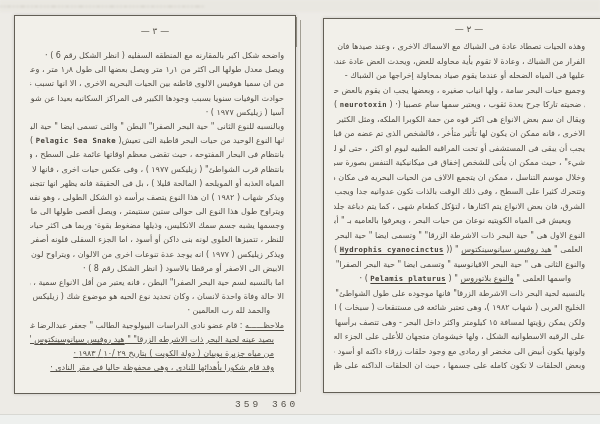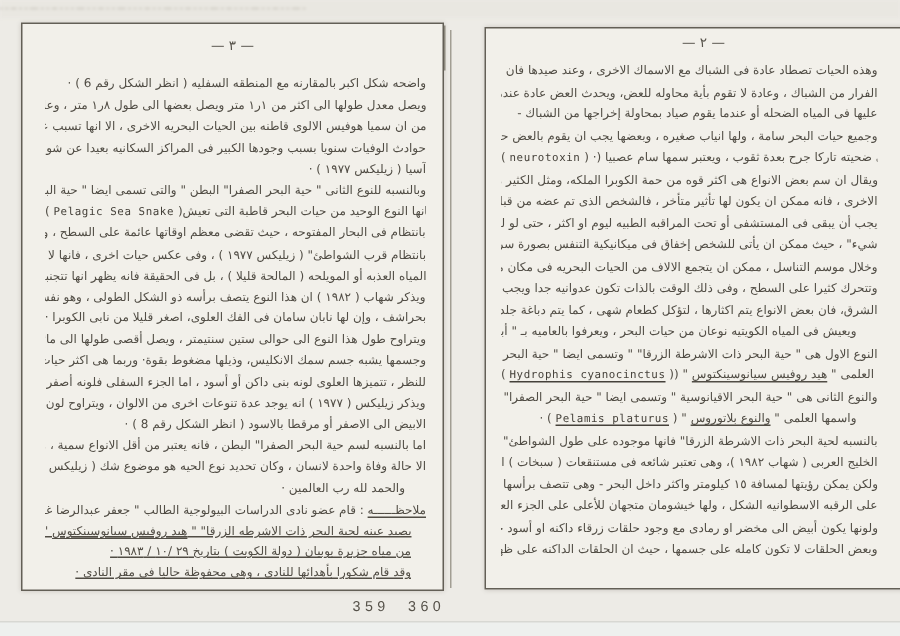--- a/index.html
+++ b/index.html
@@ -50,25 +50,25 @@
   .page-right .line{height:14.5px;line-height:14.5px;}
   .line.ind{padding-left:0;padding-right:14px;}
   .line.ind2{padding-right:10px;text-decoration:underline;}
   .line.split{display:flex;justify-content:space-between;direction:ltr;}
   .line.split .rgrp{direction:rtl;unicode-bidi:embed;}
   .line.split .lgrp{direction:ltr;}
   .u{text-decoration:underline;text-underline-offset:2px;}
   .lat{
     direction:ltr;unicode-bidi:embed;
     font-family:"DejaVu Sans Mono",monospace;
-    font-weight:normal;font-size:7.2px;letter-spacing:.4px;color:#45413a;
+    font-weight:bold;font-size:7.2px;letter-spacing:.4px;color:#45413a;
   }
   .pagenum{
     position:absolute;top:399px;
-    font-family:Liberation Sans, sans-serif;
+    font-family:Liberation Mono, monospace;
     font-size:9.5px;letter-spacing:3px;color:#56524a;filter:blur(.25px);
   }
   .pagenum-left{left:235px;}
   .pagenum-right{left:272px;text-align:right;}
 </style>
 </head>
 <body>
 
 <div class="bleed-top">ـ ـــ ـ ـ ــ ـ ـ ـــ ـ ـ ـ ــ ـ ـــ ـ ـ ـ ــ ـ ـ ـــ ـ ـ ــ ـ ـ ـ ـــ ـ ـ ــ ـ ـ ـــ ـ ـ ـ ــ ـ ـ ـــ ـ ـ ــ ـ ـ</div>
 
@@ -82,21 +82,20 @@
       <div class="line">آسيا ( زيليكس ١٩٧٧ ) ·</div>
       <div class="line">وبالنسبه للنوع الثانى " حية البحر الصفرا" البطن " والتى تسمى ايضا " حية البحر الاقيانوسية"</div>
       <div class="line split">
         <span class="lgrp"><span>(  </span><span class="lat">Pelagic Sea Snake</span><span>  )</span></span>
         <span class="rgrp"><span>فانها النوع الوحيد من حيات البحر قاطبة التى تعيش</span></span>
       </div>
       <div class="line">بانتظام فى البحار المفتوحه ، حيث تقضى معظم اوقاتها عائمة على السطح ، وهى تظهر</div>
       <div class="line">بانتظام قرب الشواطئ" ( زيليكس ١٩٧٧ ) ، وفى عكس حيات اخرى ، فانها لا تدخل بتاتا</div>
       <div class="line">المياه العذبه أو المويلحه ( المالحة قليلا ) ، بل فى الحقيقة فانه يظهر انها تتجنبها ·</div>
       <div class="line">ويذكر شهاب ( ١٩٨٢ ) ان هذا النوع يتصف برأسه ذو الشكل الطولى ، وهو نفسه ويغطاه</div>
-      <div class="line">بحراشف ، وإن لها نابان سامان فى الفك العلوى، اصغر قليلا من نابى الكوبرا ·</div>
       <div class="line">ويتراوح طول هذا النوع الى حوالى ستين سنتيمتر ، ويصل أقصى طولها الى مائه وعشرين سم -</div>
       <div class="line">وجسمها يشبه جسم سمك الانكليس، وذيلها مضغوط بقوة· وربما هى اكثر حيات البحر لفتا</div>
       <div class="line">للنظر ، تتميزها العلوى لونه بنى داكن أو أسود ، اما الجزء السفلى فلونه أصفر زاه ·</div>
       <div class="line">ويذكر زيليكس ( ١٩٧٧ ) انه يوجد عدة تنوعات اخرى من الالوان ، ويتراوح لون الذيل من</div>
       <div class="line">الابيض الى الاصفر أو مرقطا بالاسود ( انظر الشكل رقم 8 ) ·</div>
       <div class="line">اما بالنسبه لسم حية البحر الصفرا" البطن ، فانه يعتبر من أقل الانواع سمية ، ولم تسجل</div>
       <div class="line">الا حالة وفاة واحدة لانسان ، وكان تحديد نوع الحيه هو موضوع شك ( زيليكس ١٩٧٧ ) ·</div>
       <div class="line ind">والحمد لله رب العالمين ·</div>
       <div class="line"><span class="u">ملاحظــــــه</span><span> : قام عضو نادى الدراسات البيولوجية الطالب " جعفر عبدالرضا غاسم "</span></div>
       <div class="line ind2"><span>بصيد عينه لحية البحر ذات الاشرطه الزرقا" " </span><span class="u">هيد روفيس سيانوسينكتوس</span><span> "</span></div>

